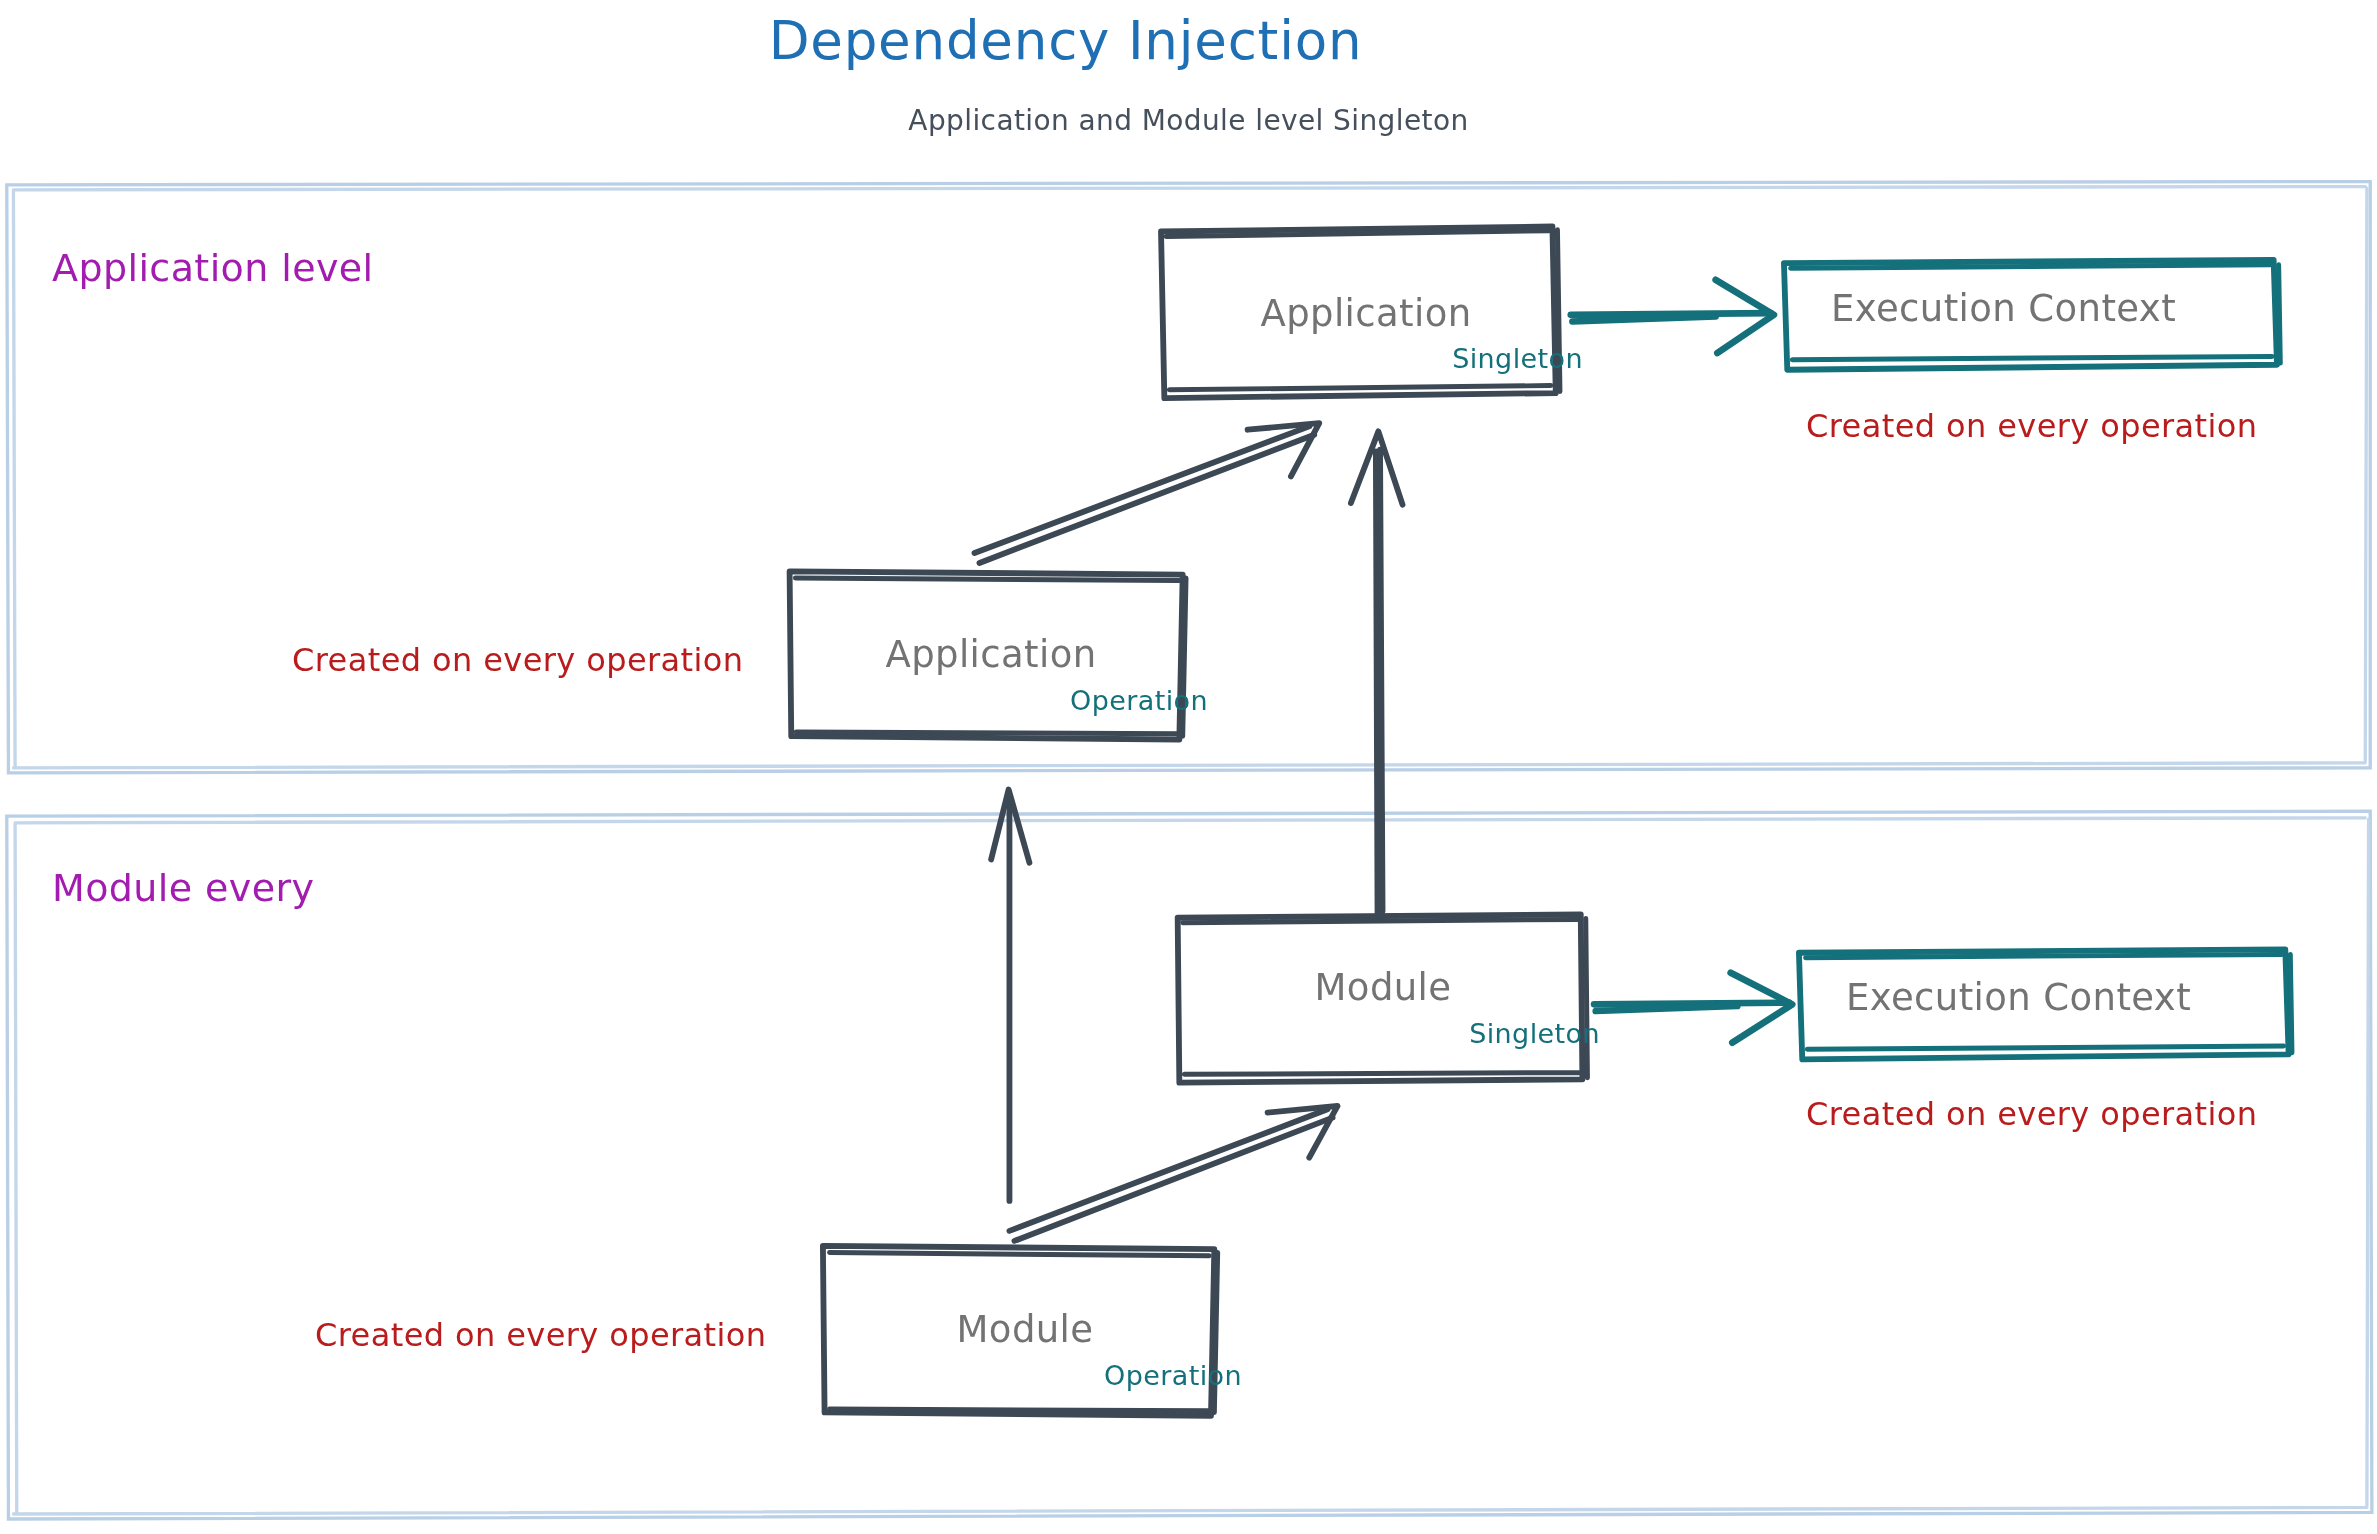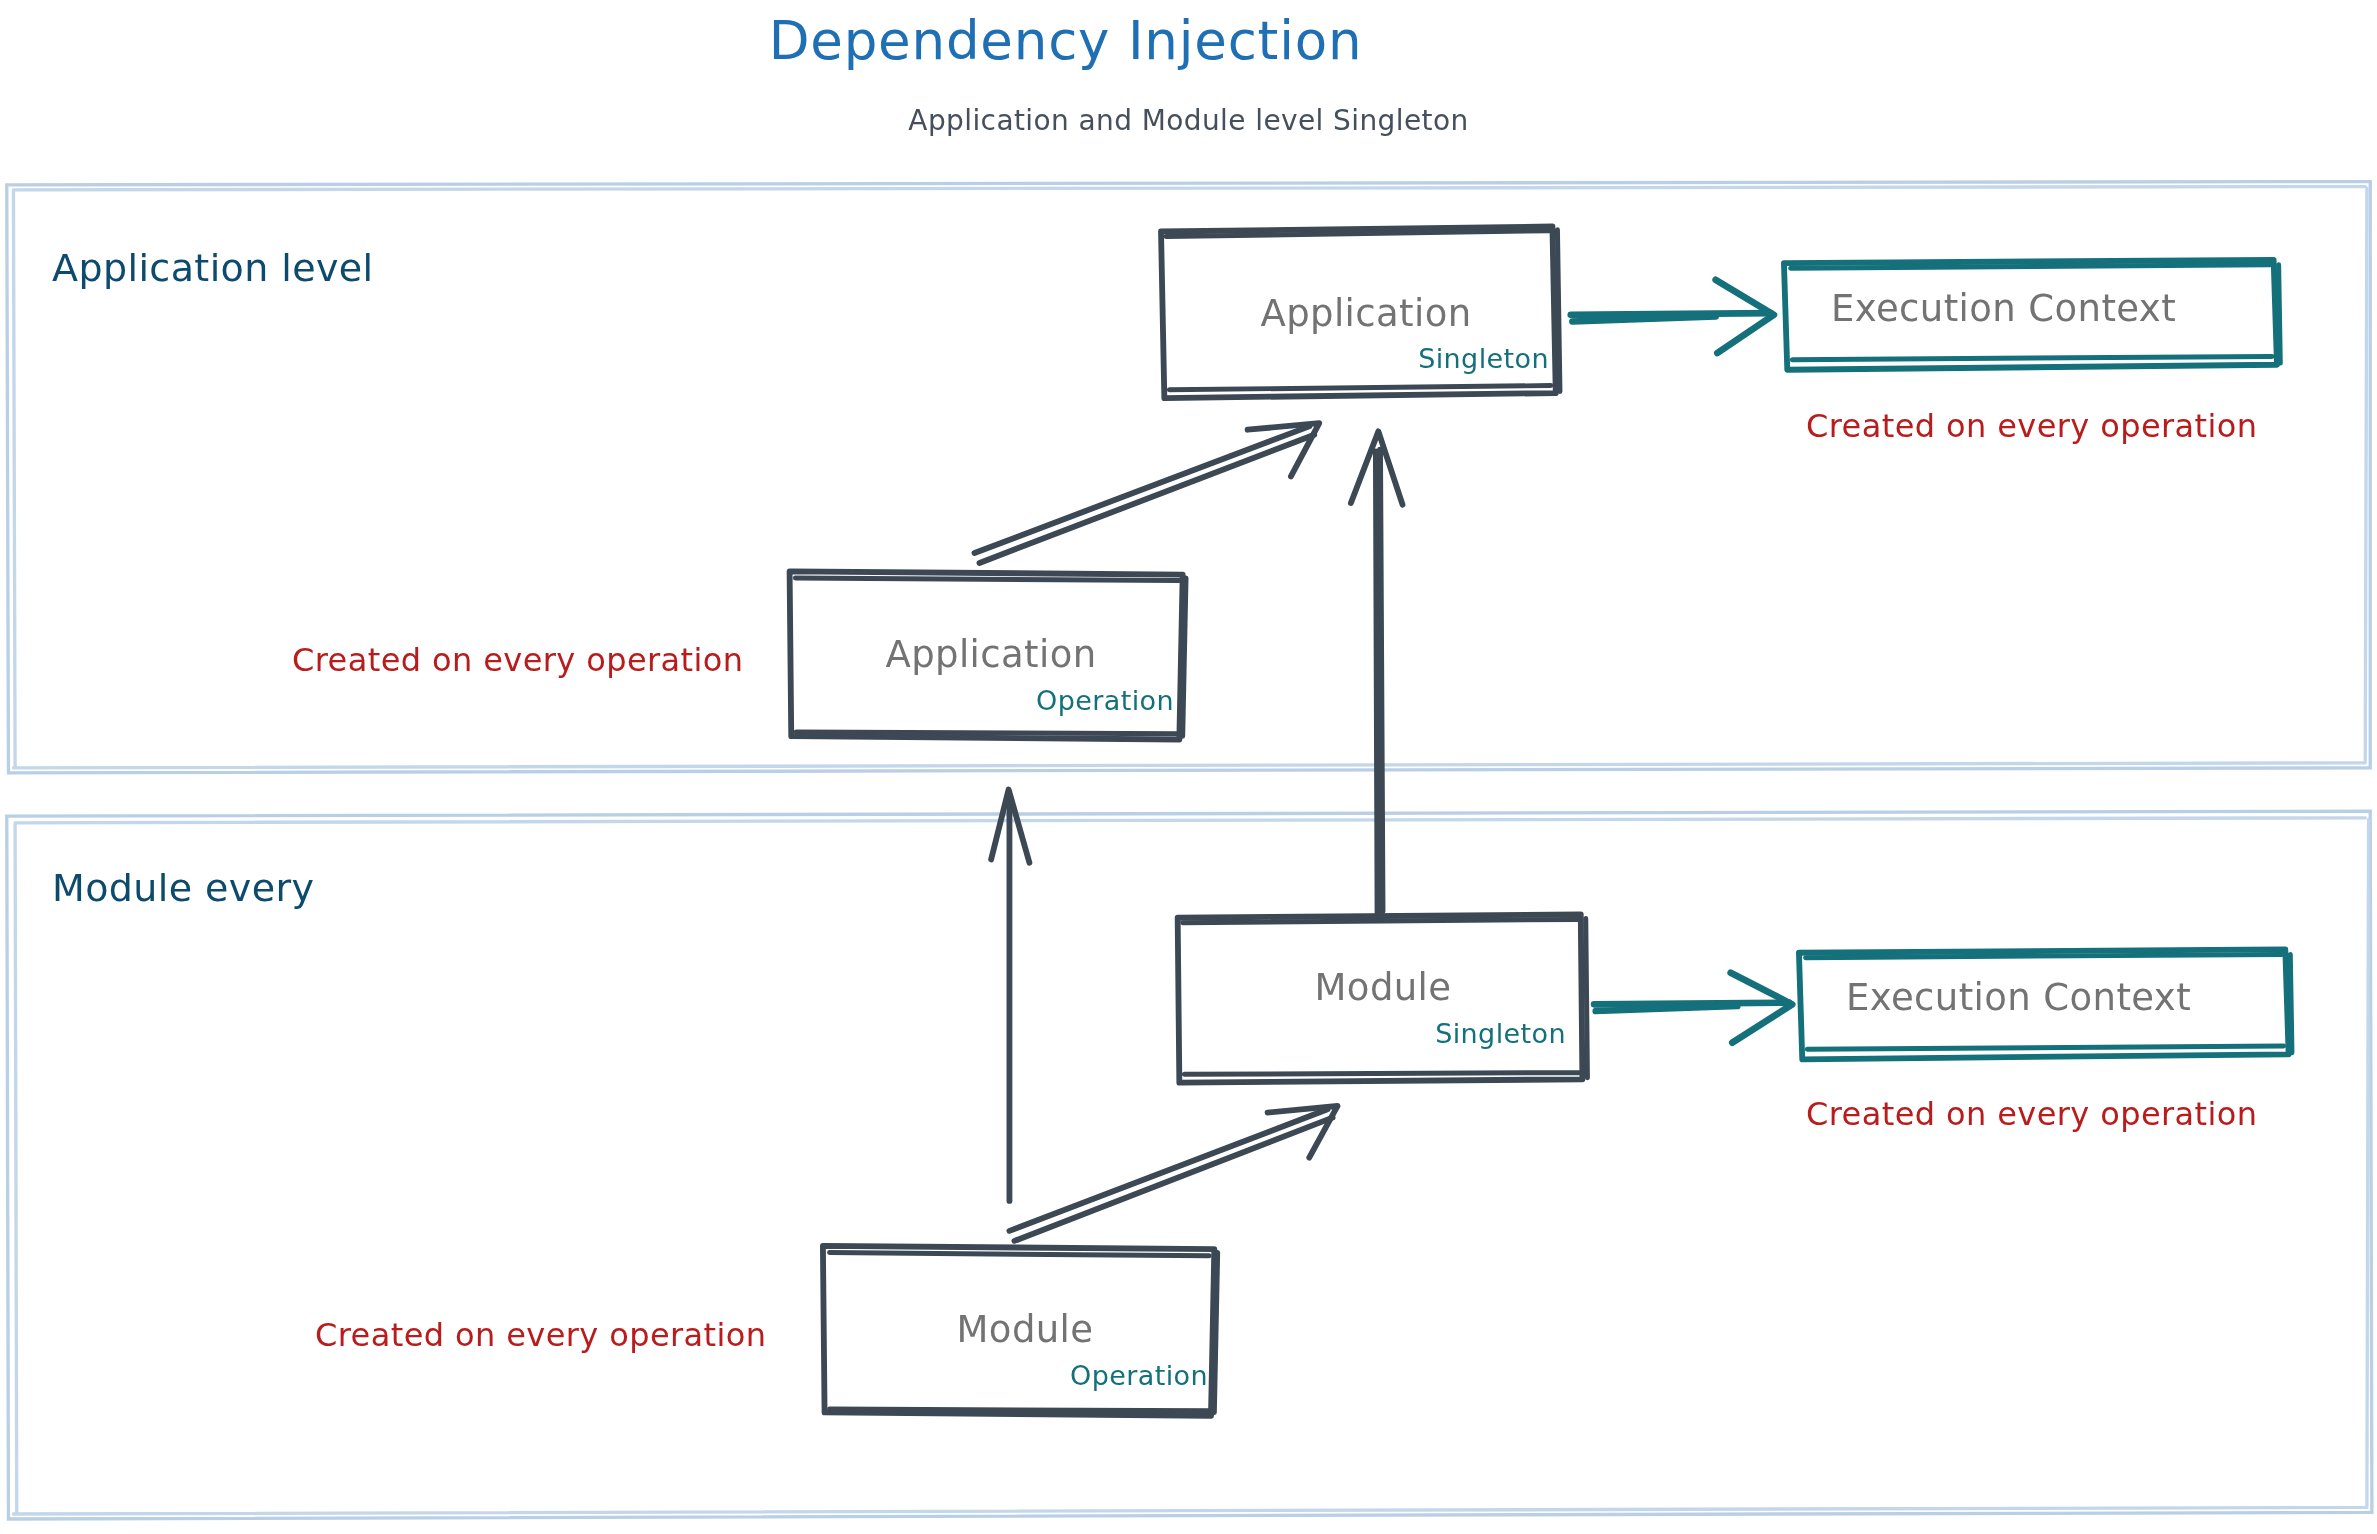--- a/index.html
+++ b/index.html
@@ -47,38 +47,39 @@
     top: 104px;
     width: 2377px;
     text-align: center;
     font-size: 28px;
     color: #46505c;
     letter-spacing: 0.4px;
   }
   
   .level-label {
     font-size: 38px;
-    color: #0c4a6e;
+    color: #a21caf;
     letter-spacing: 0.4px;
   }
   #app-level-label { left: 52px; top: 246px; }
   #mod-level-label { left: 52px; top: 866px; }
 
   
   .node-title {
     font-size: 37px;
     color: #737373;
     text-align: center;
     letter-spacing: 0.4px;
   }
   .node-scope {
     font-size: 27px;
     color: #14707a;
     text-align: right;
     letter-spacing: 0.4px;
+    padding-left: 34px;
   }
   .ec-title {
     font-size: 37px;
     color: #737373;
     text-align: center;
     letter-spacing: 0.4px;
     margin-left: 40px;
   }
   .note {
     font-size: 32px;

